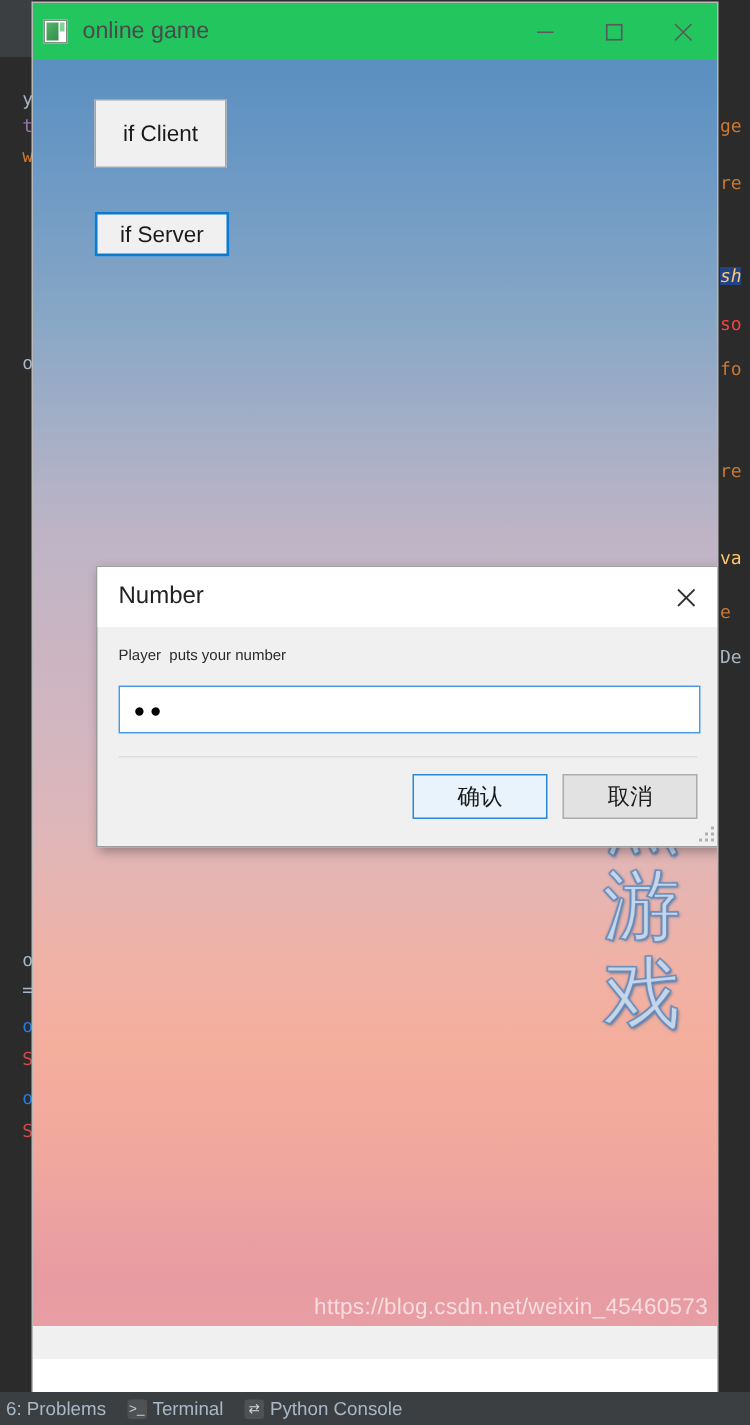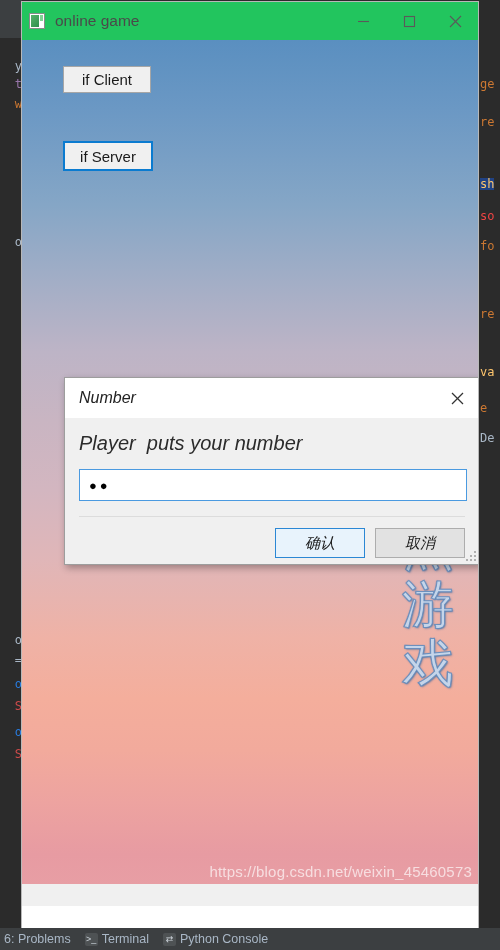--- a/index.html
+++ b/index.html
@@ -183,21 +183,21 @@
     font-size: 15px;
     color: #1a1a1a;
     display: flex;
     align-items: center;
     justify-content: center;
     box-sizing: border-box;
     user-select: none;
   }
   #btn-if-client {
     left: 41px; top: 26px;
-    width: 88px; height: 27px;
+    width: 88px; height: 46px;
     border: 1px solid #a6a6a6;
   }
   #btn-if-server {
     left: 41px; top: 101px;
     width: 90px; height: 30px;
     border: 2px solid #0a7bd0;
   }
 
   
   #brand-vertical {
@@ -236,21 +236,20 @@
 
   
   #number-dialog {
     position: absolute;
     left: 42px; top: 375px;
     width: 416px; height: 188px;
     background: #f0f0f0;
     border: 1px solid #9d9d9d;
     box-sizing: border-box;
     box-shadow: 2px 3px 7px rgba(0,0,0,0.30);
-    font-style: italic;
   }
   #dlg-titlebar {
     height: 40px;
     background: #ffffff;
     display: flex;
     align-items: center;
     box-sizing: border-box;
   }
   #dlg-title {
     margin-left: 14px;
@@ -264,21 +263,21 @@
     align-items: center;
     justify-content: center;
     color: #333;
   }
   #dlg-body {
     padding: 0 14px;
     box-sizing: border-box;
   }
   #dlg-prompt {
     margin-top: 14px;
-    font-size: 20px;
+    font-size: 10px;
     color: #2b2b2b;
     white-space: pre;
   }
   #dlg-input {
     margin-top: 14px;
     width: 388px;
     height: 32px;
     background: #ffffff;
     border: 1px solid #4a9ae0;
     box-sizing: border-box;
@@ -349,21 +348,21 @@
       <div class="code-frag" style="color: rgb(169, 183, 198); top: 596px; right: 0px;">o</div>
       <div class="code-frag" style="color: rgb(169, 183, 198); top: 616px; right: 0px;">=</div>
       <div class="code-frag" style="color: rgb(40, 123, 222); top: 640px; right: 0px;">o</div>
       <div class="code-frag" style="color: rgb(204, 74, 74); top: 662px; right: 0px;">S</div>
       <div class="code-frag" style="color: rgb(40, 123, 222); top: 688px; right: 0px;">o</div>
       <div class="code-frag" style="color: rgb(204, 74, 74); top: 710px; right: 0px;">S</div>
     </div>
   <div id="ide-right-code">
       <div class="code-frag" style="color: rgb(204, 120, 50); top: 48px; left: 2px;">ge</div>
       <div class="code-frag" style="color: rgb(204, 120, 50); top: 86px; left: 2px;">re</div>
-      <div class="code-frag sel" style="color: rgb(255, 198, 109); top: 148px; left: 2px;">sh</div>
+      <div class="code-frag sel" style="color: rgb(255, 198, 109); top: 148px; left: 2px; font-style: italic;">sh</div>
       <div class="code-frag" style="color: #ef4444; top: 180px; left: 2px;">so</div>
       <div class="code-frag" style="color: rgb(204, 120, 50); top: 210px; left: 2px;">fo</div>
       <div class="code-frag" style="color: rgb(204, 120, 50); top: 278px; left: 2px;">re</div>
       <div class="code-frag" style="color: rgb(255, 198, 109); top: 336px; left: 2px;">va</div>
       <div class="code-frag" style="color: rgb(204, 120, 50); top: 372px; left: 2px;">e</div>
       <div class="code-frag" style="color: rgb(169, 183, 198); top: 402px; left: 2px;">De</div>
     </div>
 </div>
 
 <div id="game-window">

